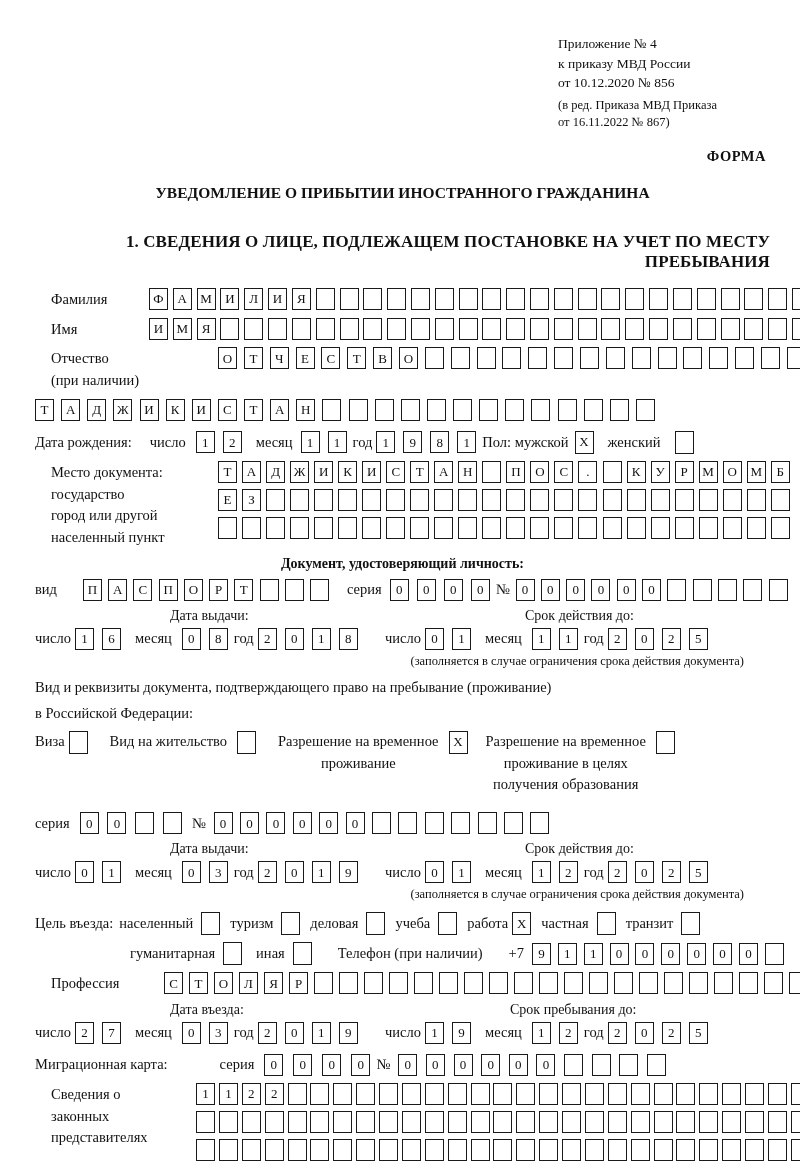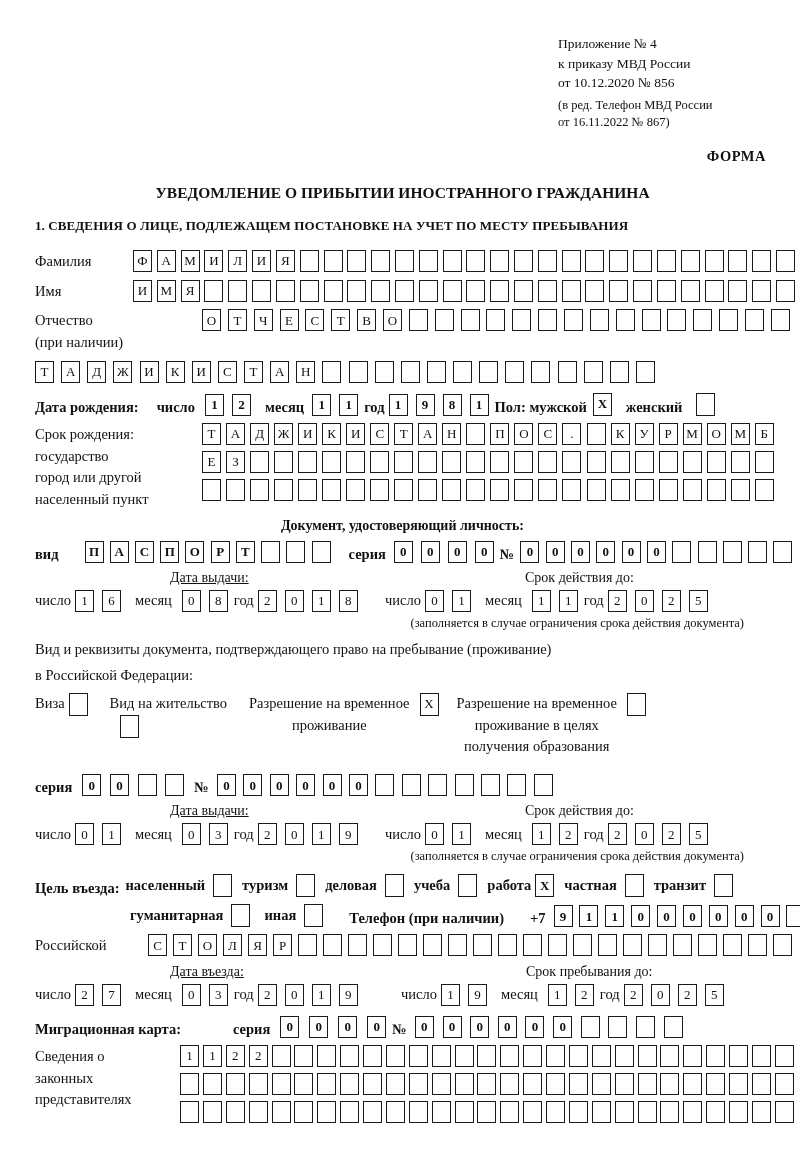--- a/index.html
+++ b/index.html
@@ -8,25 +8,25 @@
   .page { width:800px; height:1163px; padding:34px 30px 0 35px; overflow:hidden; }
 
   
   .hdr-block { margin-left:auto; width:212px; font-size:13.5px; line-height:1.45; }
   .hdr-block .sub { font-size:12.5px; margin-top:4px; line-height:1.4; }
   .forma { text-align:right; font-weight:bold; font-size:14.5px; margin-top:16px; padding-right:4px; letter-spacing:0.5px; }
 
   
   .title { text-align:center; font-weight:bold; font-size:15.5px; line-height:1.5; margin-top:16px; }
   .title-underline { display:inline-block; width:56px; border-bottom:2px solid #333; height:12px; margin-left:10px; }
-  .sect-head { font-weight:bold; font-size:13px; margin-top:14px; margin-bottom:16px; letter-spacing:0.1px; }
+  .sect-head { font-weight:bold; font-size:17px; margin-top:28px; margin-bottom:16px; letter-spacing:0.1px;text-align:right; }
 
   
   .frow { display:flex; align-items:flex-start; margin-bottom:7px; }
-  .lbl { font-size:14.5px; line-height:1.5; flex:0 0 auto; padding-top:1px; }
+  .lbl { font-size:14.5px; line-height:1.5; flex:0 0 auto; padding-top:1px;margin-left:16px; }
   .lbl .l2 { display:block;font-family:Liberation Serif, serif; }
 
   
   .cells { display:flex; justify-content:space-between; flex:0 0 auto; }
   .cell { width:19px; height:22px; border:1.8px solid #1a1a1a; display:flex; align-items:center;
           justify-content:center; font-size:13px; line-height:1; background:#fff; }
   .checkbox { width:19px; height:23px; border:1.8px solid #1a1a1a; display:inline-flex; align-items:center;
           justify-content:center; font-size:13px; flex:0 0 auto; background:#fff; }
 
   .w-surname { width:98px; }  .c-surname { width:662px; }
@@ -37,32 +37,32 @@
   .bp-rows .cells { margin-bottom:6px; }
   .c-doctype { width:246px; } .c-docser  { width:100px; } .c-docnum  { width:272px; }
   .c-resser  { width:102px; } .c-resnum  { width:336px; }
   .c-phone   { width:252px; } .c-prof    { width:644px; }
   .c-migser  { width:106px; } .c-mignum  { width:268px; }
   .c-rep     { width:614px; }
   .rep-rows .cells { margin-bottom:6px; }
   .c-d2 { width:46px; } .c-d4 { width:100px; }
 
   
-  .inline-row { display:flex; align-items:flex-end; font-size:14.5px; margin-bottom:7px;font-weight:bold; }
+  .inline-row { display:flex; align-items:center; font-size:14.5px; margin-bottom:7px; }
   .inline-row > * { flex:0 0 auto; }
   .sp4{width:4px;} .sp6{width:6px;} .sp8{width:8px;} .sp10{width:10px;} .sp14{width:14px;} .sp18{width:18px;} .sp26{width:26px;}
 
   .doc-head { text-align:center; font-weight:bold; font-size:14px; margin:2px 0 7px 0; }
 
   
   .daterow { display:flex; margin-bottom:4px; }
   .dategroup { }
   .dategroup .dg-head { font-size:14px; margin-bottom:4px; }
   .dg-left { width:350px; }
-  .dg-left .dg-head { padding-left:135px;text-decoration:underline; }
+  .dg-left .dg-head { padding-left:135px; }
   .dg-right .dg-head { padding-left:140px; }
   .dg-line { display:flex; align-items:center; font-size:14.5px; }
   .dg-line > * { flex:0 0 auto; }
   .small-note { font-size:12.5px; text-align:right; padding-right:26px; margin:3px 0 10px 0; }
 
   .intro-line { font-size:14.5px; margin-bottom:9px; }
 
   
   .res-opts { display:flex; align-items:flex-start; margin:2px 0 16px 0; font-size:14.5px; }
   .res-opt { display:flex; align-items:flex-start; }
@@ -76,21 +76,21 @@
 </head>
 <body>
 
 <div class="page">
 
   <div class="hdr-block">
     <div>Приложение № 4</div>
     <div>к приказу МВД России</div>
     <div>от 10.12.2020 № 856</div>
     <div class="sub">
-      <div>(в ред. Телефон МВД России</div>
+      <div>(в ред. Приказа МВД Приказа</div>
       <div>от 16.11.2022 № 867)</div>
     </div>
   </div>
   <div class="forma">ФОРМА</div>
 
   <div class="title">
     <div>УВЕДОМЛЕНИЕ О ПРИБЫТИИ ИНОСТРАННОГО ГРАЖДАНИНА</div>
   </div>
 
   <div class="sect-head">1. СВЕДЕНИЯ О ЛИЦЕ, ПОДЛЕЖАЩЕМ ПОСТАНОВКЕ НА УЧЕТ ПО МЕСТУ ПРЕБЫВАНИЯ</div>
@@ -254,21 +254,21 @@
     <span class="sp6"></span>
     <span class="checkbox">X</span>
     <span class="sp14"></span>
     <span>женский</span>
     <span class="sp14"></span>
     <span class="checkbox"></span>
   </div>
 
   <div class="frow" style="margin-top:2px;">
     <span class="lbl w-bp">
-      <span>Срок рождения:</span>
+      <span>Место документа:</span>
       <span class="l2">государство</span>
       <span class="l2">город или другой</span>
       <span class="l2">населенный пункт</span>
     </span>
     <span class="bp-rows">
       <span class="cells c-bp">
           <span class="cell">Т</span>
           <span class="cell">А</span>
           <span class="cell">Д</span>
           <span class="cell">Ж</span>
@@ -450,21 +450,21 @@
   <div class="small-note">(заполняется в случае ограничения срока действия документа)</div>
 
   <div class="intro-line">Вид и реквизиты документа, подтверждающего право на пребывание (проживание)</div>
   <div class="intro-line">в Российской Федерации:</div>
 
   <div class="res-opts">
     <div class="res-opt" style="margin-right:22px;">
       <span class="opt-label">Виза</span>
       <span class="checkbox" style="margin-left:4px;"></span>
     </div>
-    <div class="res-opt" style="margin-right:22px;flex-direction:column;">
+    <div class="res-opt" style="margin-right:22px;">
       <span class="opt-label">Вид на жительство</span>
       <span class="checkbox"></span>
     </div>
     <div class="res-opt" style="margin-right:18px;">
       <span class="opt-label center">
         <span>Разрешение на временное</span><br>
         <span>проживание</span>
       </span>
       <span class="checkbox">X</span>
     </div>
@@ -627,21 +627,21 @@
         <span class="cell">0</span>
         <span class="cell">0</span>
         <span class="cell">0</span>
         <span class="cell">0</span>
         <span class="cell">0</span>
         <span class="cell"></span>
       </span>
   </div>
 
   <div class="frow" style="margin-top:3px;">
-    <span class="lbl" style="width:113px;">Российской</span>
+    <span class="lbl" style="width:113px;">Профессия</span>
     <span class="cells c-prof">
         <span class="cell">С</span>
         <span class="cell">Т</span>
         <span class="cell">О</span>
         <span class="cell">Л</span>
         <span class="cell">Я</span>
         <span class="cell">Р</span>
         <span class="cell"></span>
         <span class="cell"></span>
         <span class="cell"></span>
@@ -658,21 +658,21 @@
         <span class="cell"></span>
         <span class="cell"></span>
         <span class="cell"></span>
         <span class="cell"></span>
         <span class="cell"></span>
         <span class="cell"></span>
         <span class="cell"></span>
       </span>
   </div>
 
-  <div class="daterow" style="margin-top:4px;gap:16px;">
+  <div class="daterow" style="margin-top:4px;">
     <div class="dategroup dg-left">
       <div class="dg-head">Дата въезда:</div>
       <div class="dg-line">
         <span>число</span>
           <span class="sp4"></span>
         <span class="cells c-d2">
             <span class="cell">2</span>
             <span class="cell">7</span>
           </span>
           <span class="sp14"></span>

